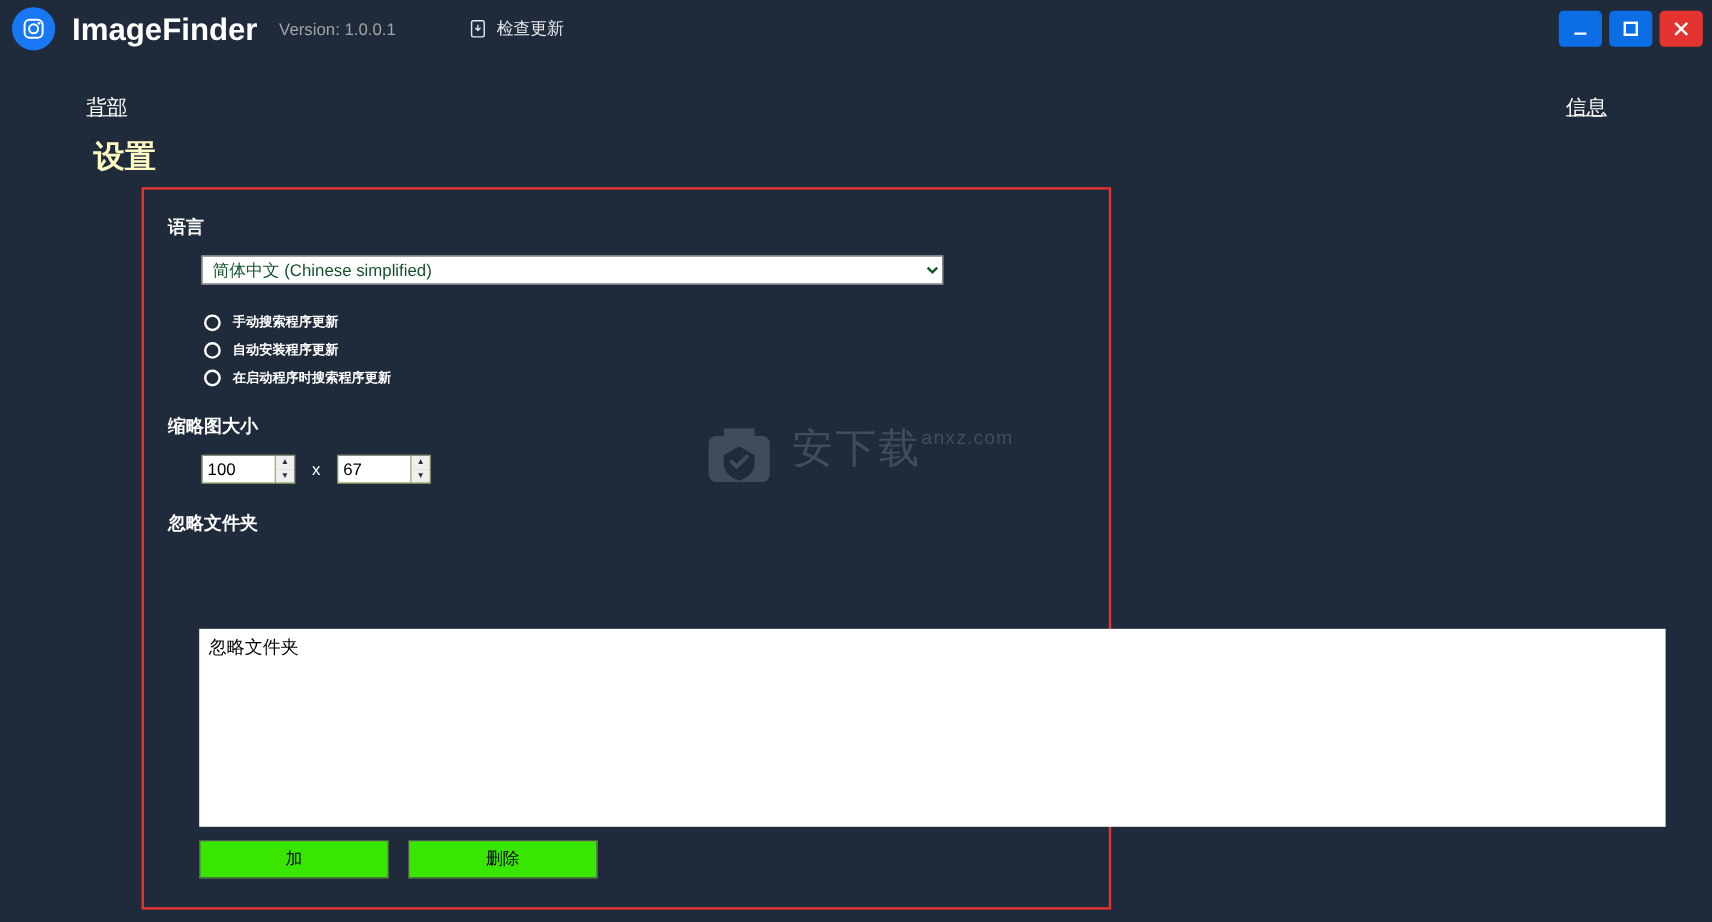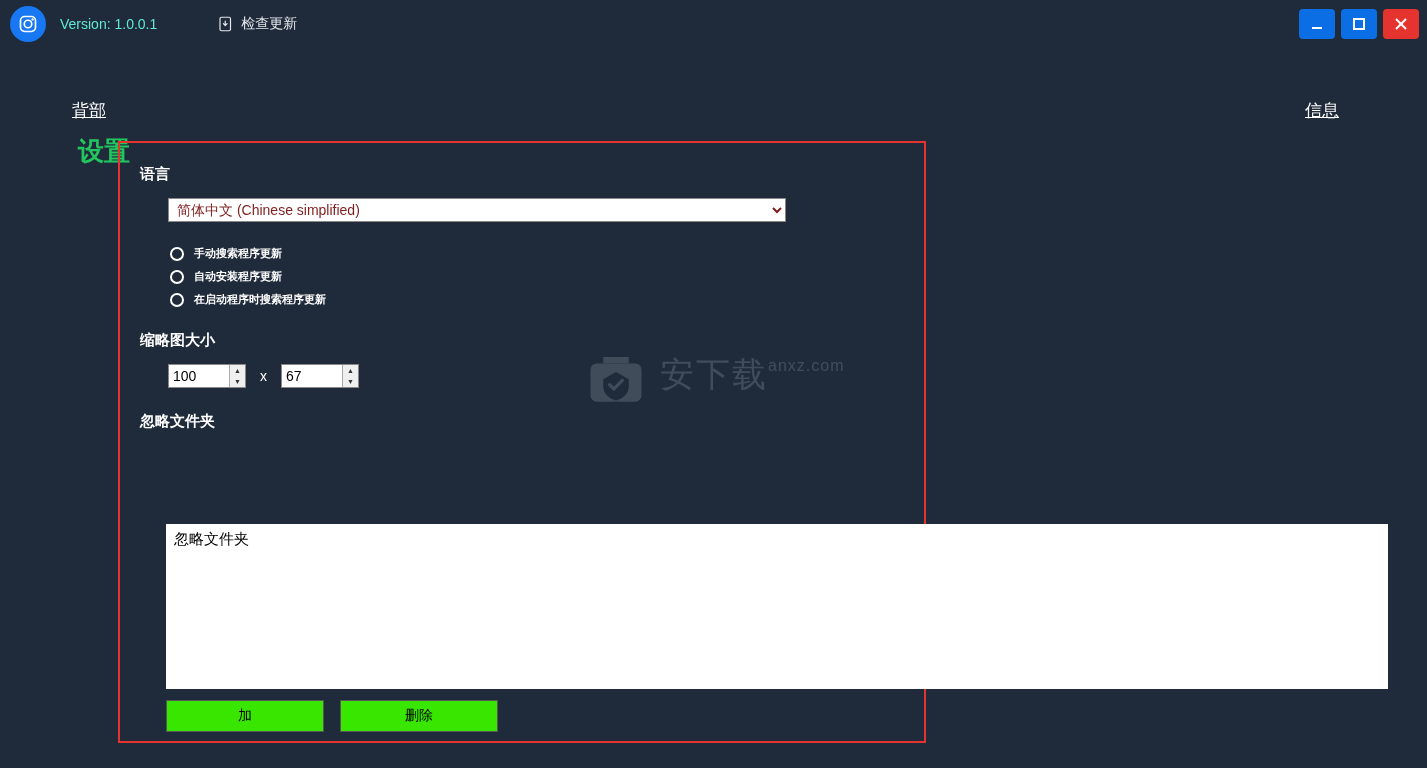--- a/index.html
+++ b/index.html
@@ -3,44 +3,44 @@
 <meta charset="utf-8">
 <style>
 * { margin:0; padding:0; box-sizing:border-box; font-family:"Segoe UI","Microsoft YaHei",Arial,sans-serif; }
 html,body { width:1427px; height:768px; background:#1f2b3a; color:#fff; overflow:hidden; }
 
 
 .titlebar { height:48px; background:#1f2b3a; display:flex; align-items:center; padding:0 8px 0 10px; }
 .app-logo { width:36px; height:36px; border-radius:50%; background:#1877f2; display:flex; align-items:center; justify-content:center; margin-right:14px; }
 .app-logo svg { width:20px; height:20px; }
 .app-name { font-size:26px; font-weight:700; color:#fff; margin-right:18px; }
-.app-ver { font-size:14px; color:#5eead4; font-weight:400; margin-right:60px; }
+.app-ver { font-size:14px; color:#a3a3a3; font-weight:400; margin-right:60px; }
 .check-update { display:flex; color:#e5e7eb; font-size:14px; cursor:pointer; }
 .check-update svg { width:18px; height:18px; margin-right:6px; stroke:#e5e7eb; }
 .spacer { flex:1; }
 .win-btns { display:flex; gap:6px; }
 .win-btn { width:36px; height:30px; border-radius:4px; display:flex; align-items:center; justify-content:center; cursor:pointer; }
 .win-min { background:#0b6ee5; }
 .win-max { background:#0b6ee5; }
 .win-close { background:#e5342f; }
 .win-btn svg { width:16px; height:16px; stroke:#fff; stroke-width:2; fill:none; }
 
 
 .navrow { display:flex; justify-content:space-between; padding:30px 88px 0 72px; }
-.navlink { font-size:17px; color:#fff; text-decoration:underline; cursor:pointer;margin-top:21px; }
+.navlink { font-size:17px; color:#fff; text-decoration:underline; cursor:pointer; }
 
 
-.page-heading { font-size:26px; font-weight:700; color:#22c55e; padding:12px 0 18px 78px; }
+.page-heading { font-size:26px; font-weight:700; color:#fef9c3; padding:12px 0 18px 78px; }
 
 
-.settings-wrap { position:absolute; left:118px; top:141px; width:808px; height:602px; border:2px solid #e5342f; padding:22px 20px 20px 20px; }
+.settings-wrap { position:absolute; left:118px; top:156px; width:808px; height:602px; border:2px solid #e5342f; padding:22px 20px 20px 20px; }
 .sect-label { font-size:15px; font-weight:700; color:#fff; margin-bottom:14px; }
 .sect { margin-bottom:24px; }
 
-select.lang { width:618px; height:24px; background:#fff; border:1px solid #888; color:#7f1d1d; font-size:14px; padding:0 4px; margin-left:28px; }
+select.lang { width:618px; height:24px; background:#fff; border:1px solid #888; color:#14532d; font-size:14px; padding:0 4px; margin-left:28px; }
 
 .radio-group { padding-left:30px; }
 .radio-row { display:flex; align-items:center; margin-bottom:8px; font-size:11px; font-weight:700; cursor:pointer; }
 .radio { width:14px; height:14px; border-radius:50%; border:2px solid #fff; margin-right:10px; position:relative; flex-shrink:0; }
 .radio.on::after { content:""; position:absolute; inset:2px; }
 
 .thumb-row { display:flex; align-items:center; gap:14px; padding-left:28px; }
 .spin { display:flex; width:78px; height:24px; background:#84cc16; border:1px solid #888; }
 .spin input { flex:1; border:none; font-size:14px; color:#000; padding:0 4px; width:50px; outline:none; }
 .spin .arrows { width:16px; display:flex; flex-direction:column; border-left:1px solid #aaa; }
@@ -63,20 +63,21 @@
 <body>
 
 <div class="titlebar">
   <div class="app-logo">
     <svg viewBox="0 0 24 24">
         <rect x="3" y="3" width="18" height="18" rx="5" fill="none" stroke="#fff" stroke-width="2"></rect>
         <circle cx="12" cy="12" r="4.5" fill="none" stroke="#fff" stroke-width="2"></circle>
         <circle cx="17.5" cy="6.5" r="1.4" fill="#fff"></circle>
       </svg>
   </div>
+  <div class="app-name">ImageFinder</div>
   <div class="app-ver">Version: 1.0.0.1</div>
   <div class="check-update">
     <svg viewBox="0 0 24 24" fill="none">
         <rect x="4" y="3" width="14" height="18" rx="2" stroke-width="1.6"></rect>
         <path d="M11 8v6m0 0l-2.5-2.5M11 14l2.5-2.5" stroke-width="1.6" stroke-linecap="round"></path>
       </svg>
     <span>检查更新</span>
   </div>
   <div class="spacer"></div>
   <div class="win-btns">

